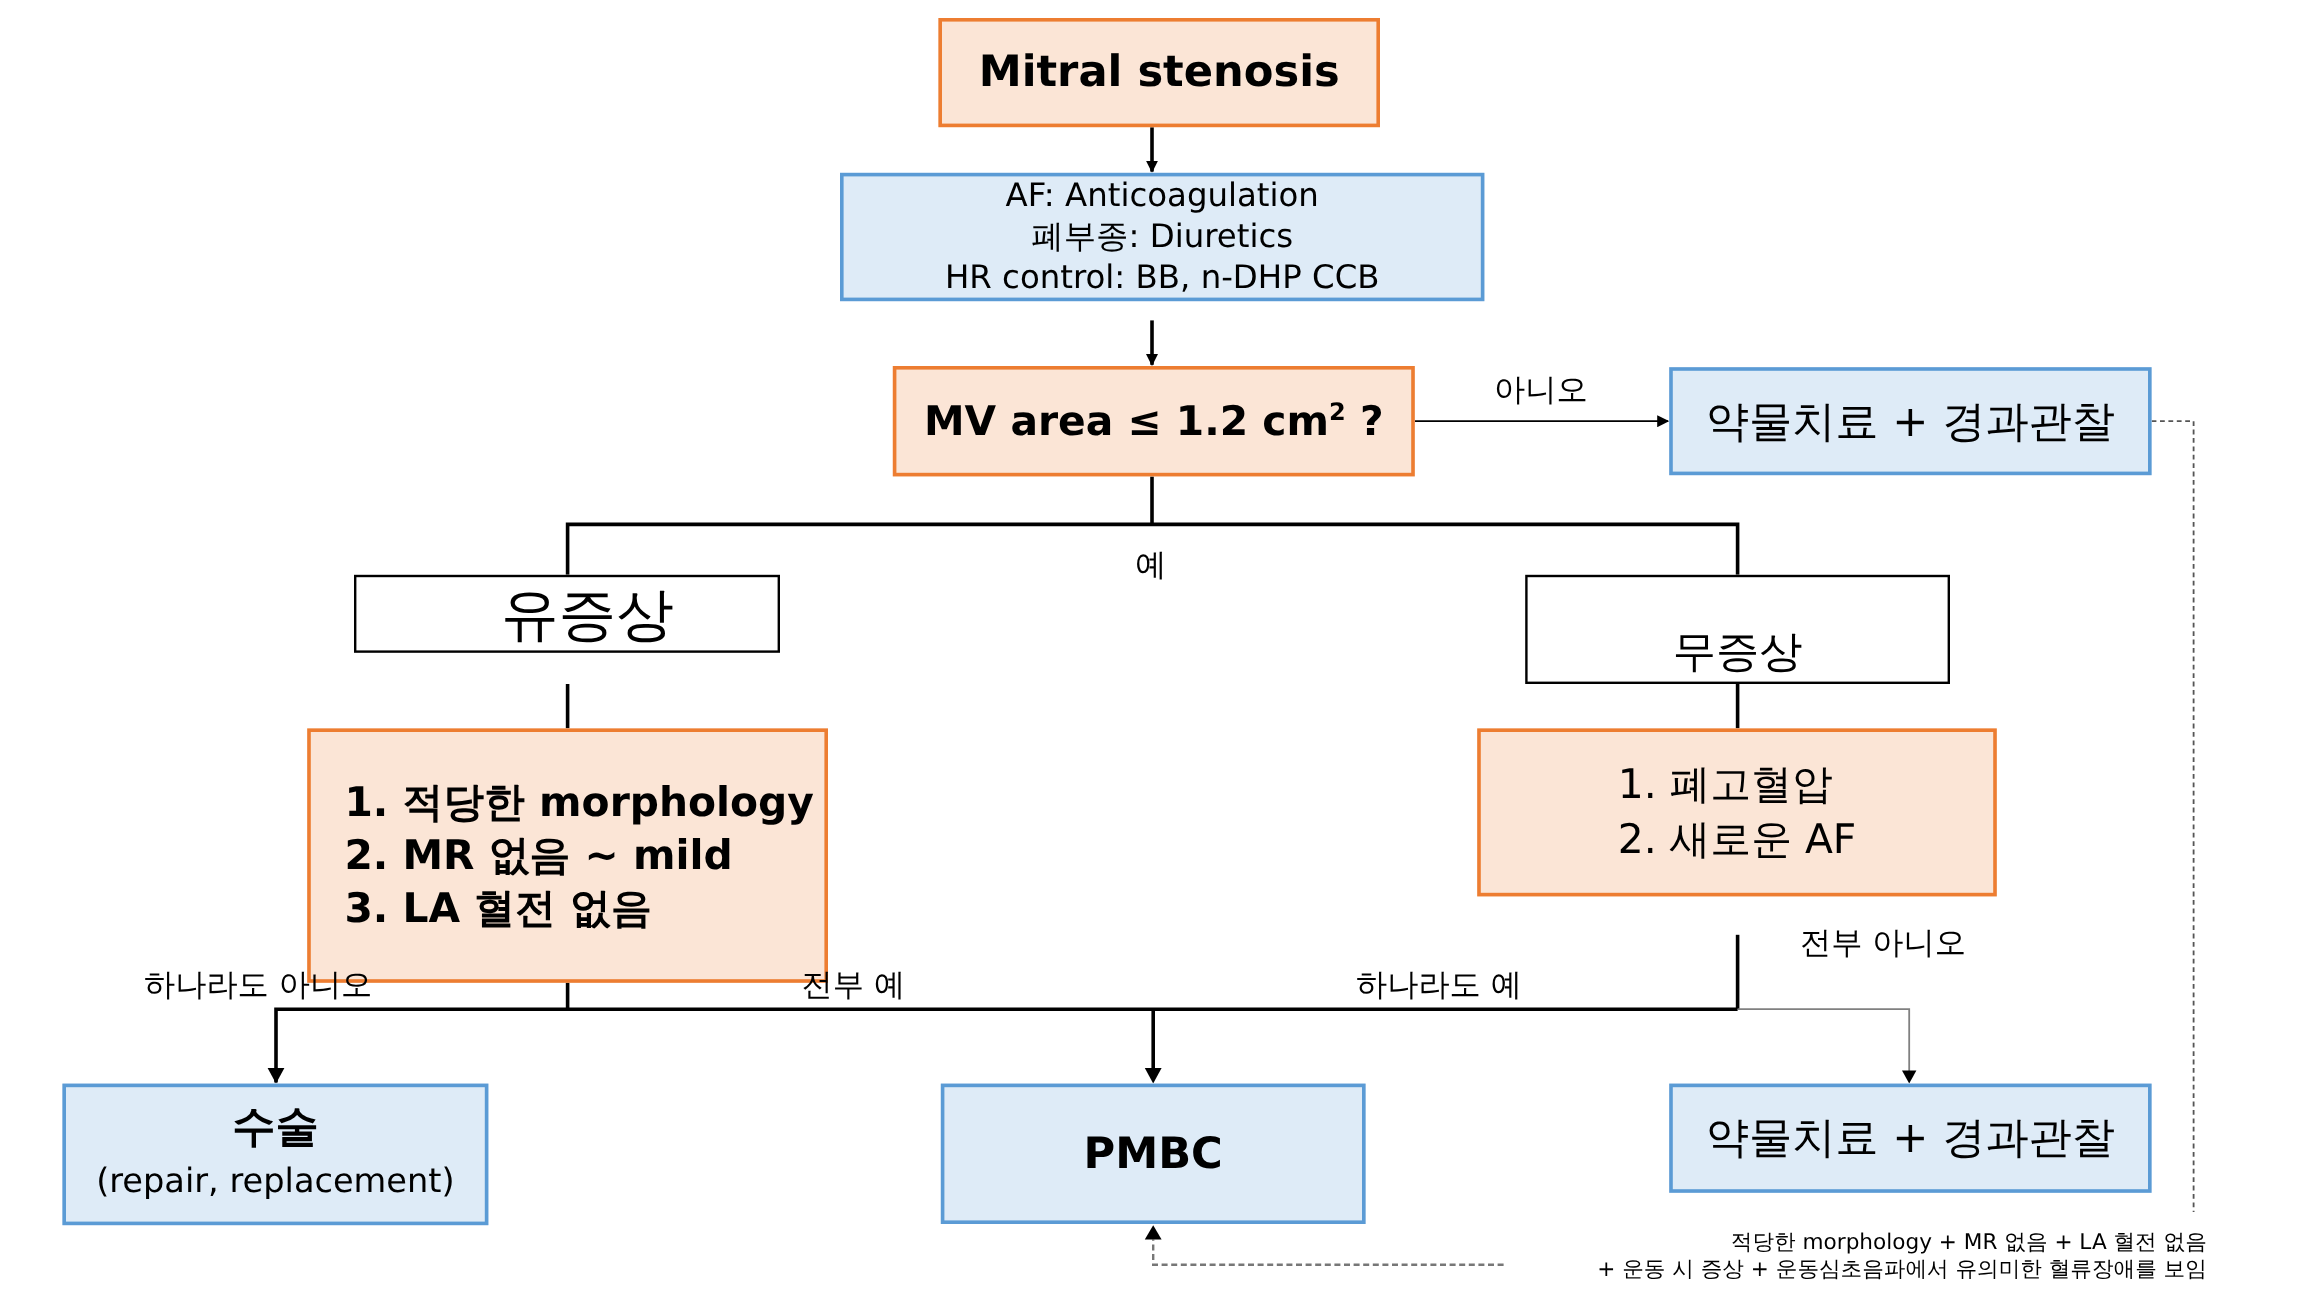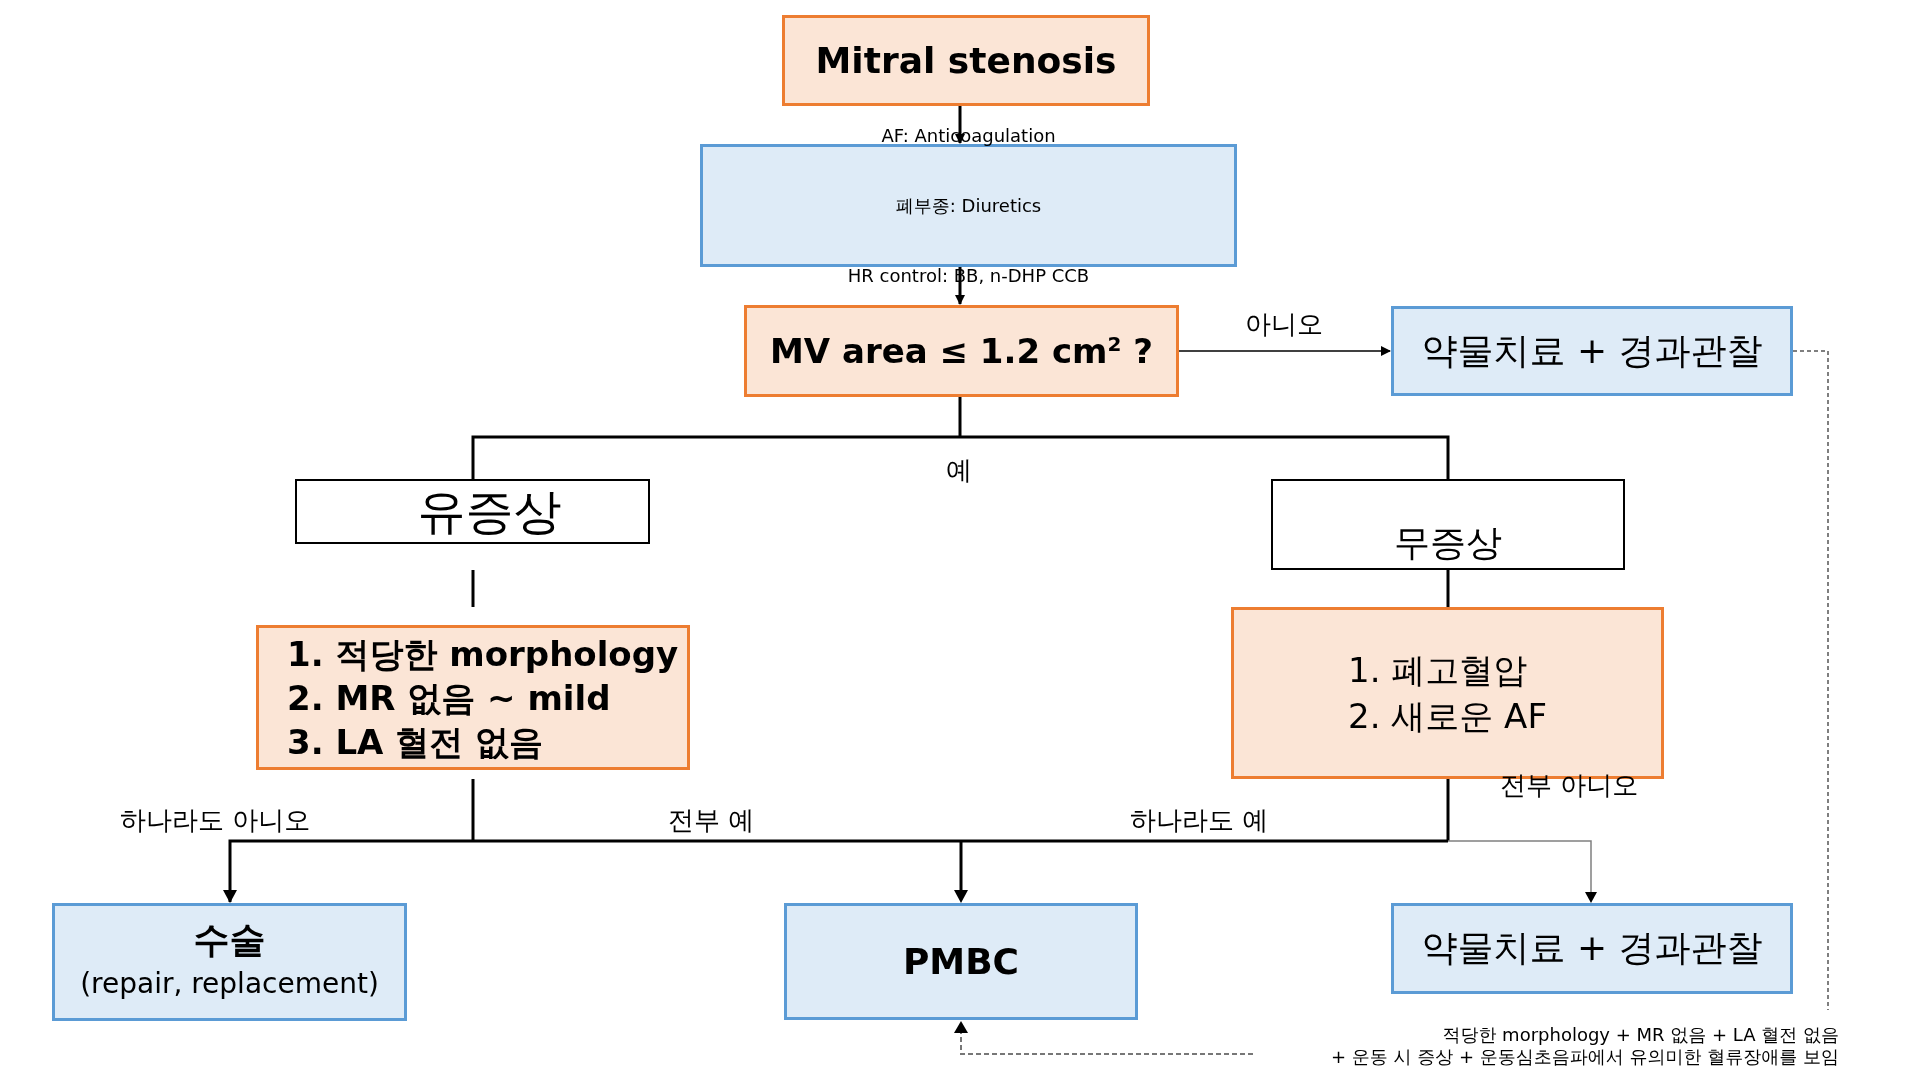--- a/index.html
+++ b/index.html
@@ -9,28 +9,28 @@
   .box { position: absolute; box-sizing: border-box; display: flex; flex-direction: column;
          align-items: center; justify-content: center; text-align: center; }
   .orange { background: #FBE5D6; border: 3px solid #ED7D31; }
   .blue { background: #DEEBF7; border: 3px solid #5B9BD5; }
   .plain { background: #ffffff; border: 2px solid #000000; }
   .t-bold { font-weight: bold; }
   .lbl { position: absolute; font-size: 26px; white-space: nowrap; }
   .foot { position: absolute; font-size: 18px; white-space: nowrap; text-align: right; }
 
   #b-ms { left: 782px; top: 15px; width: 368px; height: 91px; font-size: 36px; }
-  #b-med { left: 700px; top: 144px; width: 537px; height: 123px; font-size: 18px; line-height: 34px; gap: 36px; }
+  #b-med { left: 700px; top: 144px; width: 537px; height: 107px; font-size: 27px; line-height: 34px; }
   #b-mva { left: 744px; top: 305px; width: 435px; height: 92px; font-size: 34px; }
   #b-rt { left: 1391px; top: 306px; width: 402px; height: 90px; font-size: 36px; }
   #b-sym { left: 295px; top: 479px; width: 355px; height: 65px; font-size: 48px; padding-left: 34px; }
   #b-asym { left: 1271px; top: 479px; width: 354px; height: 91px; font-size: 36px; justify-content: flex-end; }
-  #b-lo { left: 256px; top: 625px; width: 434px; height: 145px; font-size: 34px; line-height: 44px;
+  #b-lo { left: 256px; top: 607px; width: 434px; height: 212px; font-size: 34px; line-height: 44px;
           align-items: flex-start; padding-left: 28px; }
-  #b-ro { left: 1231px; top: 607px; width: 433px; height: 172px; font-size: 34px; line-height: 46px; }
+  #b-ro { left: 1231px; top: 607px; width: 433px; height: 140px; font-size: 34px; line-height: 46px; }
   #b-sur { left: 52px; top: 903px; width: 355px; height: 118px; font-size: 28px; line-height: 44px; }
   #b-sur .main { font-size: 36px; font-weight: bold; }
   #b-pmbc { left: 784px; top: 903px; width: 354px; height: 117px; font-size: 36px; }
   #b-rb { left: 1391px; top: 903px; width: 402px; height: 91px; font-size: 36px; }
 
   .lo-line { display: block; font-weight: bold; }
   .ro-line { display: block; text-align: left; }
   .ro-wrap { display: inline-block; }
 </style>
 </head>

